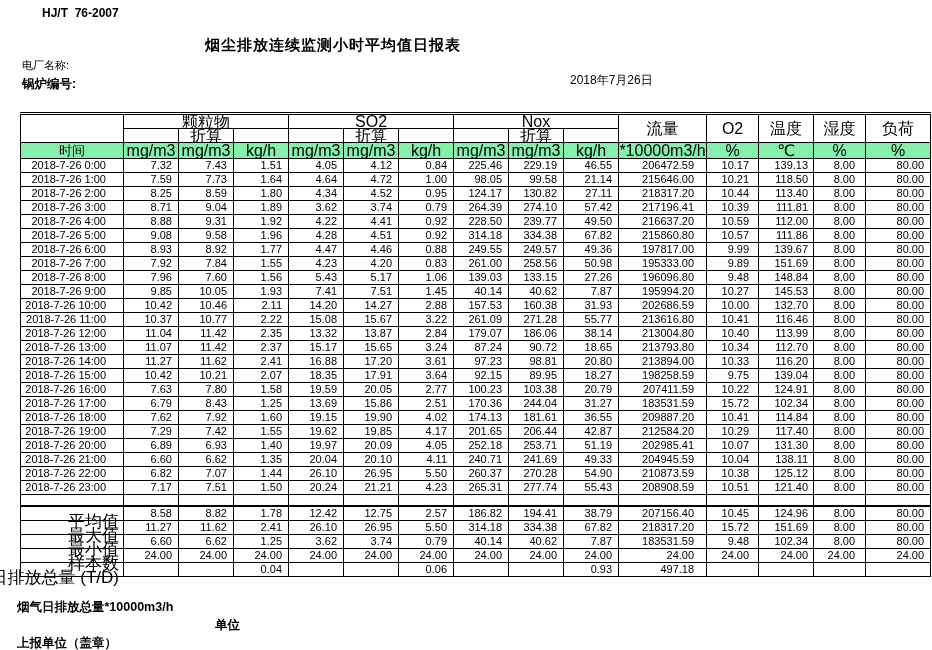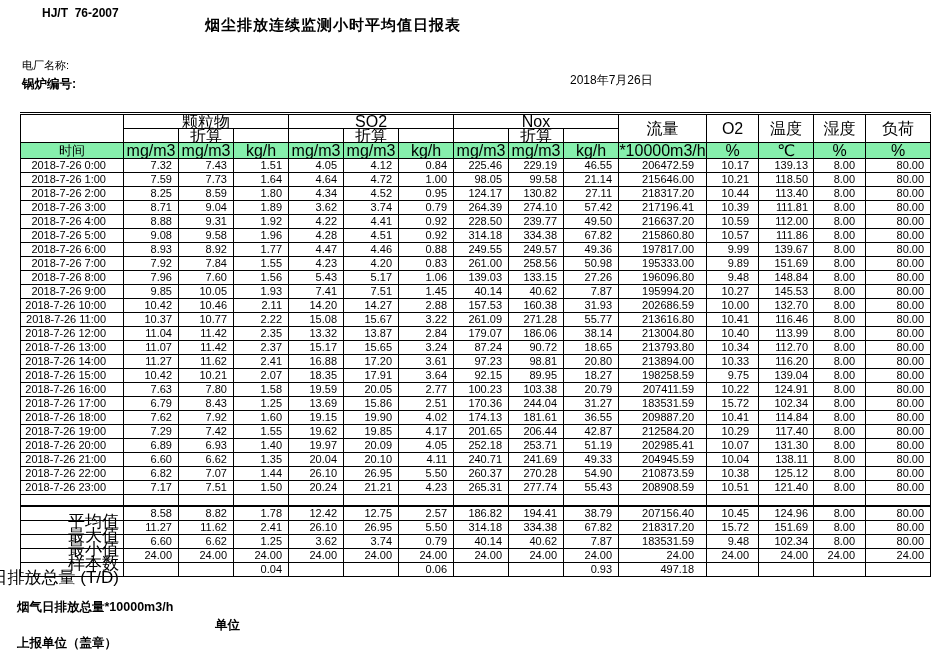--- a/index.html
+++ b/index.html
@@ -3,21 +3,21 @@
 <meta charset="utf-8">
 <style>
   html,body { margin:0; padding:0; }
   body {
     width:932px; height:650px; background:#ffffff; color:#000;
     font-family:"Liberation Sans","DejaVu Sans",sans-serif;
     position:relative; overflow:hidden;
   }
   .abs { position:absolute; white-space:pre; }
   #std-no     { left:28px;  top:6px;  font-size:12px; font-weight:bold;margin-left:14px; }
-  #rpt-title  { left:205px; top:16px; font-size:15px; font-weight:bold; letter-spacing:1px; }
+  #rpt-title  { left:205px; top:36px; font-size:15px; font-weight:bold; letter-spacing:1px; }
   #plant-lbl  { left:22px;  top:58px; font-size:11px; font-weight:normal; }
   #boiler-lbl { left:22px;  top:76px; font-size:12.5px; font-weight:bold; }
   #rpt-date   { left:570px; top:72px; font-size:12px; }
 
   table#rt {
     position:absolute; left:20px; top:112px; width:910px;
     border-collapse:collapse; table-layout:fixed; font-size:11px;
   }
   #rt td, #rt th {
     border:1px solid #000; padding:0; height:13px;

